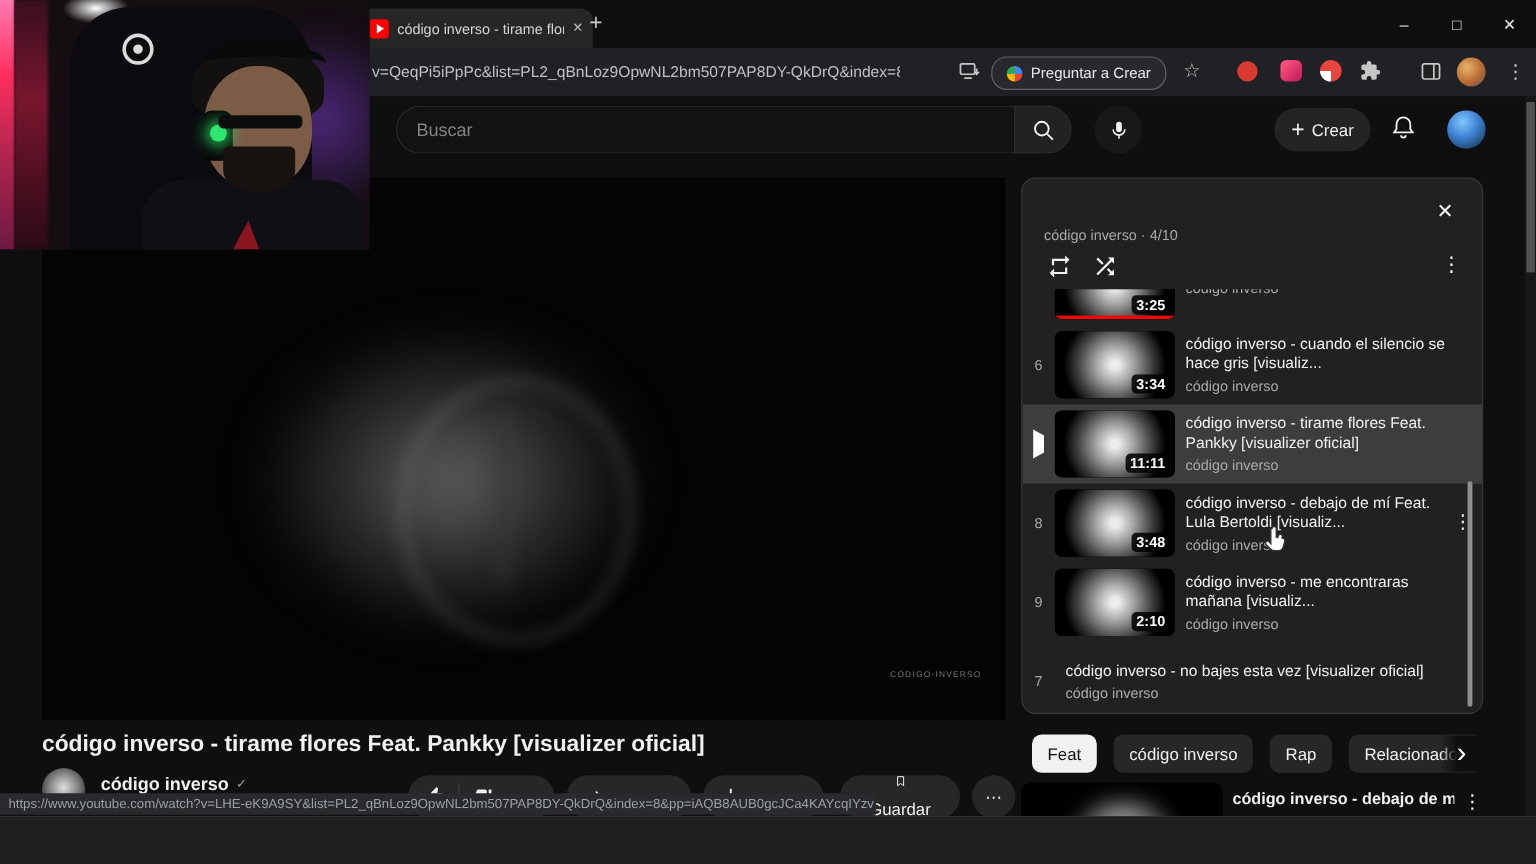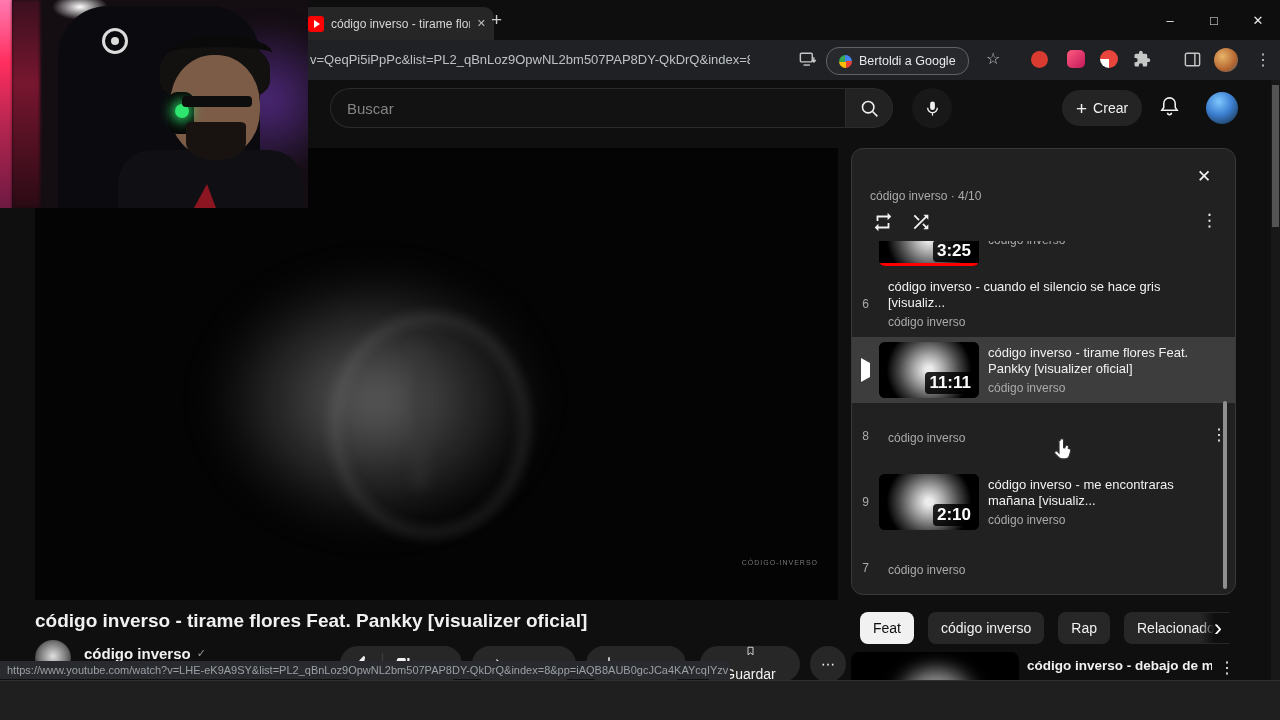--- a/index.html
+++ b/index.html
@@ -81,21 +81,21 @@
   .pl-list{position:absolute;left:0;top:92px;width:383px;height:354px;overflow:hidden;}
   .row{display:flex;align-items:center;height:66px;position:relative;padding-right:26px;}
   .row.first{margin-top:-36px;}
   .row.current{background:#3d3d3d;}
   .idx{width:27px;text-align:center;font-size:12px;color:#aaa;flex:none;}
   .playtri{width:0;height:0;border-left:9px solid #fff;border-top:5.5px solid transparent;
            border-bottom:5.5px solid transparent;margin:0 auto;}
   .thumb{width:100px;height:56px;border-radius:6px;background:#000;position:relative;overflow:hidden;flex:none;}
   .thumb .art{position:absolute;inset:0;
         background:radial-gradient(circle at 50% 50%,#ececec 0 6%,#a8a8a8 26%,#474747 52%,#000 74%);}
-  .dur{position:absolute;right:4px;bottom:4px;background:rgba(0,0,0,.85);color:#fff;font-size:17px;
+  .dur{position:absolute;right:4px;bottom:4px;background:rgba(0,0,0,.85);color:#fff;font-size:12px;
        font-weight:600;padding:1px 4px;border-radius:4px;}
   .prog{position:absolute;left:0;bottom:0;height:3px;width:100%;background:#f00;}
   .meta{padding-left:9px;min-width:0;flex:1;}
   .mtitle{font-size:13px;font-weight:500;color:#f1f1f1;line-height:16px;max-height:32px;overflow:hidden;}
   .mchan{font-size:12px;color:#aaa;margin-top:4px;}
   .row-kebab{position:absolute;right:8px;top:22px;font-size:16px;color:#f1f1f1;}
   .pl-scroll{position:absolute;left:371px;top:252px;width:4px;height:188px;background:#8f8f8f;border-radius:2px;}
 
   
   .chips{position:absolute;left:860px;top:612px;display:flex;gap:14px;}
@@ -205,21 +205,21 @@
   <span class="url">v=QeqPi5iPpPc&amp;list=PL2_qBnLoz9OpwNL2bm507PAP8DY-QkDrQ&amp;index=8</span>
   <span class="abs" style="left:798px;top:50px;">
     <svg width="19" height="19" viewBox="0 0 24 24" fill="none" stroke="#c4c7c5" stroke-width="1.8">
       <rect x="3" y="4" width="15" height="11" rx="1.5"></rect>
         <path d="M7 19h8"></path>
         <path d="M20 9v6M17.5 12.5 20 15l2.5-2.5"></path>
     </svg>
   </span>
   <div class="ask">
     <span class="lens"></span>
-    <span>Bertoldi a Google</span>
+    <span>Preguntar a Crear</span>
   </div>
   <span class="abs glyph" style="left:986px;top:49px;font-size:16px;">☆</span>
   <span class="abs ext" style="left:1031px;top:51px;width:17px;height:17px;background:radial-gradient(circle at 35% 35%,#ff7a6e,#d司62f2f 70%);background:#d93b30;"></span>
   <span class="abs ext" style="left:1067px;top:50px;width:18px;height:18px;border-radius:5px;background:linear-gradient(135deg,#ff5b7f,#c2185b);"></span>
   <span class="abs ext" style="left:1100px;top:50px;width:18px;height:18px;background:conic-gradient(#e8453c 0 50%,#fff 0 75%,#e8453c 0 100%);"></span>
   <span class="abs" style="left:1133px;top:50px;">
     <svg width="18" height="18" viewBox="0 0 24 24" fill="#c4c7c5">
       <path d="M20.5 11H19V7a2 2 0 0 0-2-2h-4V3.5a2.5 2.5 0 0 0-5 0V5H4a2 2 0 0 0-2 2v3.8h1.5a2.7 2.7 0 0 1 0 5.4H2V20a2 2 0 0 0 2 2h3.8v-1.5a2.7 2.7 0 0 1 5.4 0V22H17a2 2 0 0 0 2-2v-4h1.5a2.5 2.5 0 0 0 0-5z"></path>
     </svg>
   </span>
@@ -327,61 +327,71 @@
           <span class="prog"></span>
         </div>
         <div class="meta">
           <div class="mtitle"></div>
           <div class="mchan">código inverso</div>
         </div>
       </div>
 
       <div class="row">
         <div class="idx">6</div>
+        <div class="thumb">
+          <div class="art"></div>
+          <span class="dur">3:34</span>
+        </div>
         <div class="meta">
           <div class="mtitle">código inverso - cuando el silencio se hace gris [visualiz...</div>
           <div class="mchan">código inverso</div>
         </div>
       </div>
 
       <div class="row current">
         <div class="idx"><span class="playtri"></span></div>
         <div class="thumb">
           <div class="art"></div>
           <span class="dur">11:11</span>
         </div>
         <div class="meta">
           <div class="mtitle">código inverso - tirame flores Feat. Pankky [visualizer oficial]</div>
           <div class="mchan">código inverso</div>
         </div>
       </div>
 
       <div class="row">
         <div class="idx">8</div>
+        <div class="thumb">
+          <div class="art"></div>
+          <span class="dur">3:48</span>
+        </div>
         <div class="meta">
+          <div class="mtitle">código inverso - debajo de mí Feat. Lula Bertoldi [visualiz...</div>
           <div class="mchan">código inverso</div>
         </div>
         <span class="row-kebab">⋮</span>
       </div>
 
       <div class="row">
         <div class="idx">9</div>
         <div class="thumb">
           <div class="art"></div>
           <span class="dur">2:10</span>
         </div>
         <div class="meta">
           <div class="mtitle">código inverso - me encontraras mañana [visualiz...</div>
           <div class="mchan">código inverso</div>
         </div>
       </div>
 
       <div class="row">
         <div class="idx">7</div>
         <div class="meta">
+          <div class="mtitle">código inverso - no bajes esta vez [visualizer oficial]</div>
           <div class="mchan">código inverso</div>
         </div>
       </div>
     </div>
     <div class="pl-scroll"></div>
   </div>
 
   <div class="chips">
     <span class="chip sel">Feat</span>
     <span class="chip">código inverso</span>

